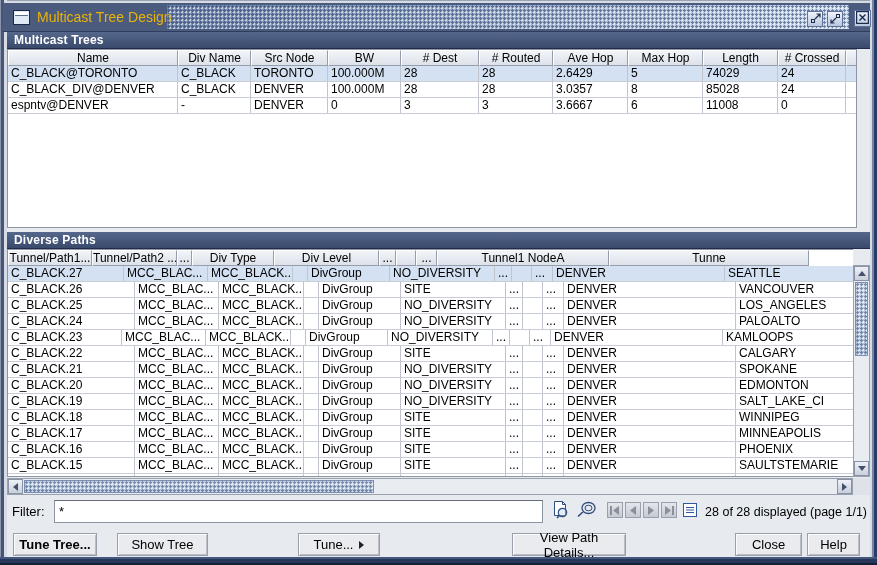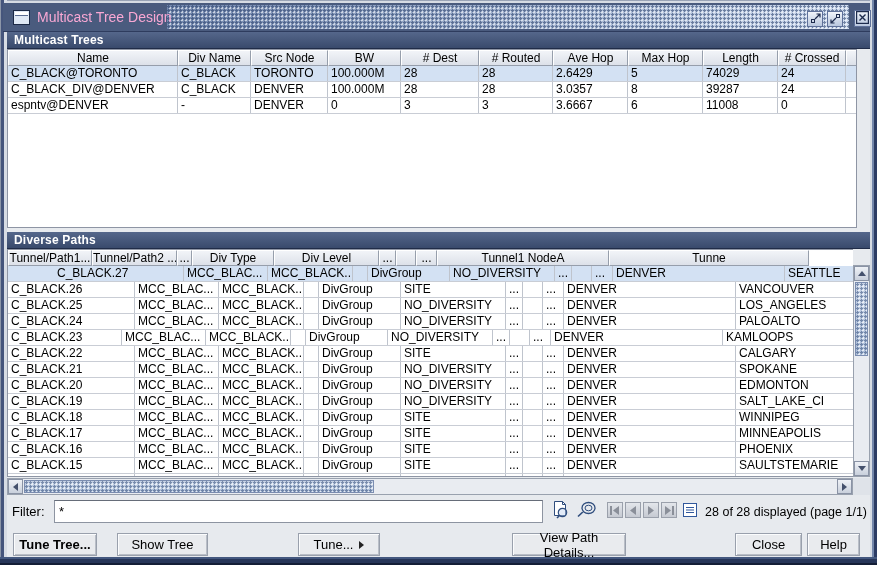--- a/index.html
+++ b/index.html
@@ -14,21 +14,21 @@
      background:linear-gradient(90deg,#d7dce4 0 2px,#7487ab 2px 4px,#2c3c64 4px 100%);}
   .frame-bottom{position:absolute;left:0;top:557px;width:877px;height:8px;
      background:linear-gradient(#44587f 0 2px,#273659 2px 6px,#141e36 6px 100%);}
   
   .titlebar{position:absolute;left:3px;top:3px;width:867px;height:28px;background:#4a5b7e;
      border-bottom:1px solid #2e3c5e;}
   .win-icon{position:absolute;left:10px;top:7px;width:15px;height:13px;background:#dfe8f5;
      border:1px solid #1c2946;}
   .win-icon:before{content:"";position:absolute;left:1px;top:1px;right:1px;height:3px;
      background:#ffffff;border-bottom:1px solid #5a6c92;}
-  .title-text{position:absolute;left:34px;top:6px;color:#f9a8d4;font-size:14px;white-space:nowrap;text-align:center;}
+  .title-text{position:absolute;left:34px;top:6px;color:#eab308;font-size:14px;white-space:nowrap;text-align:center;}
   .title-texture{position:absolute;left:164px;top:2px;width:682px;height:24px;
      background-image:
        radial-gradient(circle at 1.5px 1.5px, rgba(40,62,104,.55) 1px, transparent 1.2px),
        radial-gradient(circle at 3.5px 3.5px, rgba(255,255,255,.6) 1px, transparent 1.2px),
        linear-gradient(90deg,#7287ad,#ccd9ed);
      background-size:4px 4px,4px 4px,100% 100%;}
   .wbtn{position:absolute;top:8px;width:16px;height:16px;box-sizing:border-box;padding:0;
      background:linear-gradient(#f0f4fa,#b9c7de);border:1px solid #5f719a;
      display:flex;align-items:center;justify-content:center;cursor:pointer;}
   
@@ -155,21 +155,21 @@
       </div>
       <div class="tr">
         <div class="td" style="width: 170px;">C_BLACK_DIV@DENVER</div>
         <div class="td" style="width: 73px;">C_BLACK</div>
         <div class="td" style="width: 77px;">DENVER</div>
         <div class="td" style="width: 73px;">100.000M</div>
         <div class="td" style="width: 78px;">28</div>
         <div class="td" style="width: 74px;">28</div>
         <div class="td" style="width: 75px;">3.0357</div>
         <div class="td" style="width: 75px;">8</div>
-        <div class="td" style="width: 75px;">39287</div>
+        <div class="td" style="width: 75px;">85028</div>
         <div class="td" style="width: 68px;">24</div>
         <div class="td" style="width: 12px;"></div>
       </div>
       <div class="tr">
         <div class="td" style="width: 170px;">espntv@DENVER</div>
         <div class="td" style="width: 73px;">-</div>
         <div class="td" style="width: 77px;">DENVER</div>
         <div class="td" style="width: 73px;">0</div>
         <div class="td" style="width: 78px;">3</div>
         <div class="td" style="width: 74px;">3</div>
@@ -191,21 +191,21 @@
         <div class="th" style="width: 15px;">...</div>
         <div class="th" style="width: 82px;">Div Type</div>
         <div class="th" style="width: 105px;">Div Level</div>
         <div class="th" style="width: 17px;">...</div>
         <div class="th" style="width: 20px;"></div>
         <div class="th" style="width: 21px;">...</div>
         <div class="th" style="width: 172px;">Tunnel1 NodeA</div>
         <div class="th" style="width: 200px;">Tunne</div>
       </div>
       <div class="tr sel">
-        <div class="td" style="width: 130px; margin-left: 46px;">C_BLACK.27</div>
+        <div class="td" style="width: 116px;">C_BLACK.27</div>
         <div class="td" style="width: 84px;">MCC_BLAC...</div>
         <div class="td" style="width: 85px;">MCC_BLACK...</div>
         <div class="td" style="width: 15px;"></div>
         <div class="td" style="width: 82px;">DivGroup</div>
         <div class="td" style="width: 105px;">NO_DIVERSITY</div>
         <div class="td" style="width: 17px;">...</div>
         <div class="td" style="width: 20px;"></div>
         <div class="td" style="width: 21px;">...</div>
         <div class="td" style="width: 172px;">DENVER</div>
         <div class="td" style="width: 200px;">SEATTLE</div>

